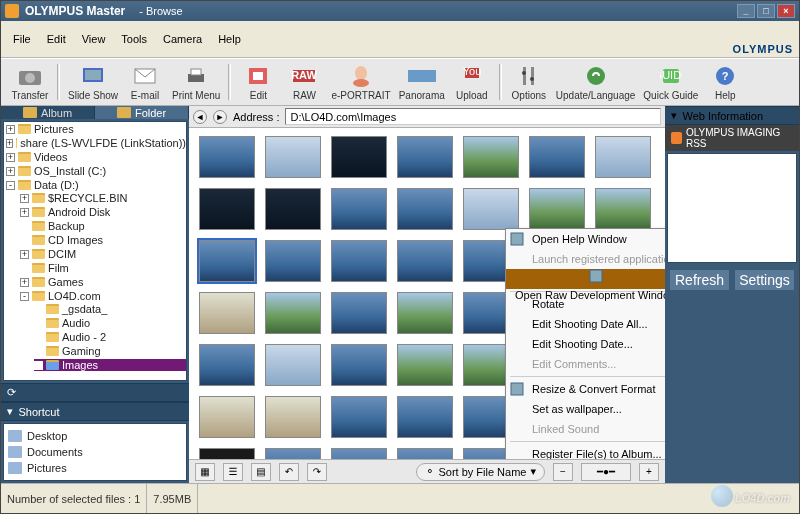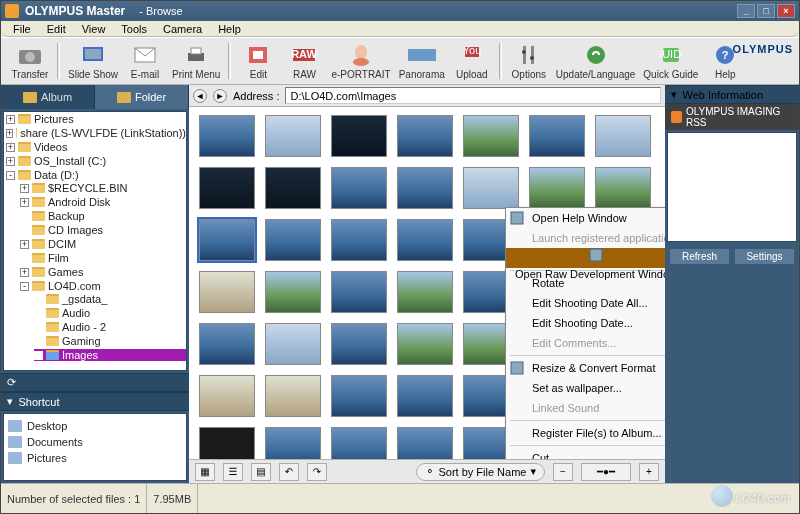--- a/index.html
+++ b/index.html
@@ -9,21 +9,21 @@
 
 .titlebar { background: linear-gradient(#4a6b8a, #3a5a78); height: 20px; display: flex; align-items: center; padding: 0 4px; color: #fff; }
 .titlebar .icon-app { width: 14px; height: 14px; background: #f0a030; border-radius: 2px; margin-right: 6px; }
 .titlebar-title { font-weight: bold; font-size: 12px; flex: 0 0 auto; }
 .titlebar-sub { margin-left: 14px; font-size: 11px; }
 .titlebar-spacer { flex: 1; }
 .winbtn { width: 18px; height: 14px; background: #5a7a98; border: 1px solid #7a9ab8; margin-left: 2px; display: flex; align-items: center; justify-content: center; color: #fff; font-size: 9px; font-weight: bold; cursor: pointer; }
 .winbtn.close { background: #c04040; }
 
 
-.menubar { background: #ece9d8; height: 16px; display: flex; align-items: center; padding: 0 4px; border-bottom: 1px solid #b8b8b8; border-radius: 9px; }
+.menubar { background: #ece9d8; height: 37px; display: flex; align-items: center; padding: 0 4px; border-bottom: 1px solid #b8b8b8; }
 .menubar span { padding: 2px 8px; cursor: pointer; }
 .brandbar { position: absolute; right: 6px; top: 22px; font-weight: bold; font-size: 11px; color: #003a7a; letter-spacing: 1px; }
 
 
 .toolbar { background: #e8e8e8; height: 48px; display: flex; align-items: center; padding: 2px 6px; border-top: 1px solid #fff; border-bottom: 1px solid #b0b0b0; gap: 0; }
 .toolbtn { display: flex; flex-direction: column; align-items: center; padding: 2px 4px; cursor: pointer; min-width: 46px; }
 .toolbtn .ticon { width: 28px; height: 26px; display: flex; align-items: center; justify-content: center; }
 .toolbtn .tlabel { font-size: 10px; color: #333; margin-top: 1px; white-space: nowrap; }
 .toolsep { width: 3px; height: 36px; border-left: 1px solid #b0b0b0; border-right: 1px solid #fff; margin: 0 4px; }
 
@@ -38,21 +38,21 @@
 .tabicon { width: 14px; height: 11px; background: #ddb050; border-radius: 1px; }
 .treewrap { flex: 0 0 260px; background: #fff; color: #222; margin: 2px; border: 1px solid #2a4a66; overflow: auto; font-size: 11px; }
 .tree ul { list-style: none; padding-left: 14px; }
 .tree > ul { padding-left: 2px; }
 .tree li { padding: 1px 0; white-space: nowrap; }
 .tree .node { display: flex; align-items: center; gap: 3px; cursor: pointer; }
 .tree .tw { width: 9px; height: 9px; border: 1px solid #888; display: inline-flex; align-items: center; justify-content: center; font-size: 9px; line-height: 1; background: #fff; }
 .tree .tw.blank { border: none; }
 .tree .fo { width: 13px; height: 10px; background: #f2c968; border-radius: 1px; border-top: 2px solid #e0b040; }
 .tree .fo.sel { background: #6aa0e8; }
-.tree li.sel > .node { background: #a21caf; color: #fff; padding-right: 21px; }
+.tree li.sel > .node { background: #701a75; color: #fff; padding-right: 21px; }
 
 .darkbar { background: #2a4a66; padding: 2px 6px; border-top: 1px solid #1a3a56; border-bottom: 1px solid #1a3a56; display: flex; align-items: center; gap: 6px; }
 .shortcut-body { flex: 1; background: #fff; color: #222; margin: 2px; border: 1px solid #2a4a66; padding: 4px; }
 .shortcut-body div { display: flex; align-items: center; gap: 5px; padding: 2px 0; cursor: pointer; }
 .shortcut-body .sic { width: 14px; height: 12px; background: #9ab6da; border-radius: 1px; }
 
 
 .centerpane { flex: 1; display: flex; flex-direction: column; background: #fff; }
 .addrbar { height: 22px; background: #e8e8e8; border-bottom: 1px solid #b0b0b0; display: flex; align-items: center; padding: 0 4px; gap: 6px; }
 .navcirc { width: 14px; height: 14px; border-radius: 50%; border: 1px solid #888; background: #f0f0f0; display: flex; align-items: center; justify-content: center; font-size: 9px; cursor: pointer; }
@@ -68,21 +68,21 @@
 .thumb.text { background: #1a1a1a; }
 
 .bottombar { height: 24px; background: #e8e8e8; border-top: 1px solid #b0b0b0; display: flex; align-items: center; padding: 0 6px; gap: 8px; }
 .bbtn { width: 20px; height: 18px; border: 1px solid #aaa; background: #f0f0f0; cursor: pointer; display: flex; align-items: center; justify-content: center; font-size: 10px; }
 .sortbtn { height: 18px; border: 1px solid #aaa; border-radius: 9px; background: #f0f0f0; padding: 0 8px; display: flex; align-items: center; gap: 4px; cursor: pointer; font-size: 10px; }
 
 
 .rightpane { width: 134px; background: #3a5a78; display: flex; flex-direction: column; }
 .rightpane .body { background: #fff; flex: 0 0 110px; margin: 2px; border: 1px solid #2a4a66; }
 .rbtns { display: flex; gap: 4px; padding: 4px; }
-.rbtn { flex: 1; background: #5a7a98; color: #fff; text-align: center; padding: 2px 0; border: 1px solid #3a5a78; cursor: pointer; font-size: 10px; }
+.rbtn { flex: 1; background: #5a7a98; color: #fff; text-align: center; padding: 2px 0; border: 1px solid #3a5a78; cursor: pointer; font-size: 14px; }
 .rightpane .rest { flex: 1; background: #3a5a78; }
 
 
 .statusbar { height: 30px; background: #ece9d8; border-top: 1px solid #b0b0b0; display: flex; align-items: center; font-size: 10px; color: #333; }
 .statusbar .cell { padding: 0 6px; border-right: 1px solid #b0b0b0; height: 100%; display: flex; align-items: center; }
 
 
 .ctxmenu { position: absolute; left: 316px; top: 100px; width: 186px; background: #f8f8f8; border: 1px solid #888; box-shadow: 2px 2px 4px rgba(0,0,0,0.3); z-index: 100; }
 .ctxmenu .row { display: flex; align-items: center; height: 20px; padding: 0 6px 0 2px; gap: 6px; cursor: pointer; }
 .ctxmenu .row.hi { background: #a16207; flex-direction: column; }

